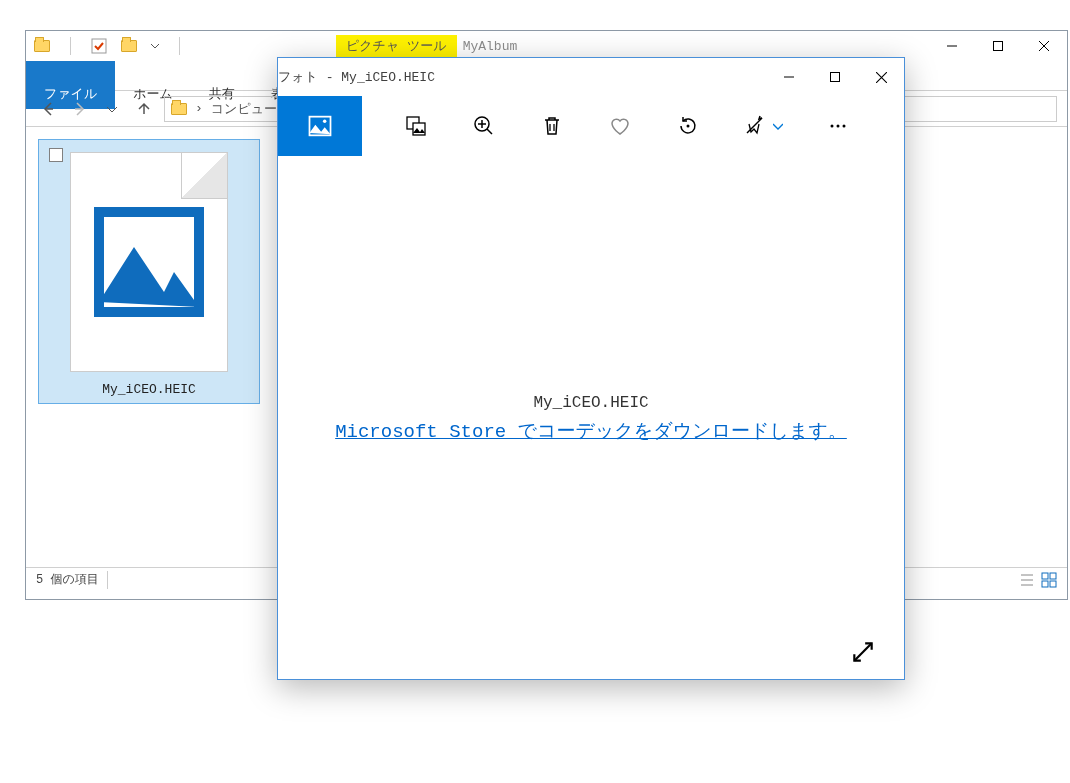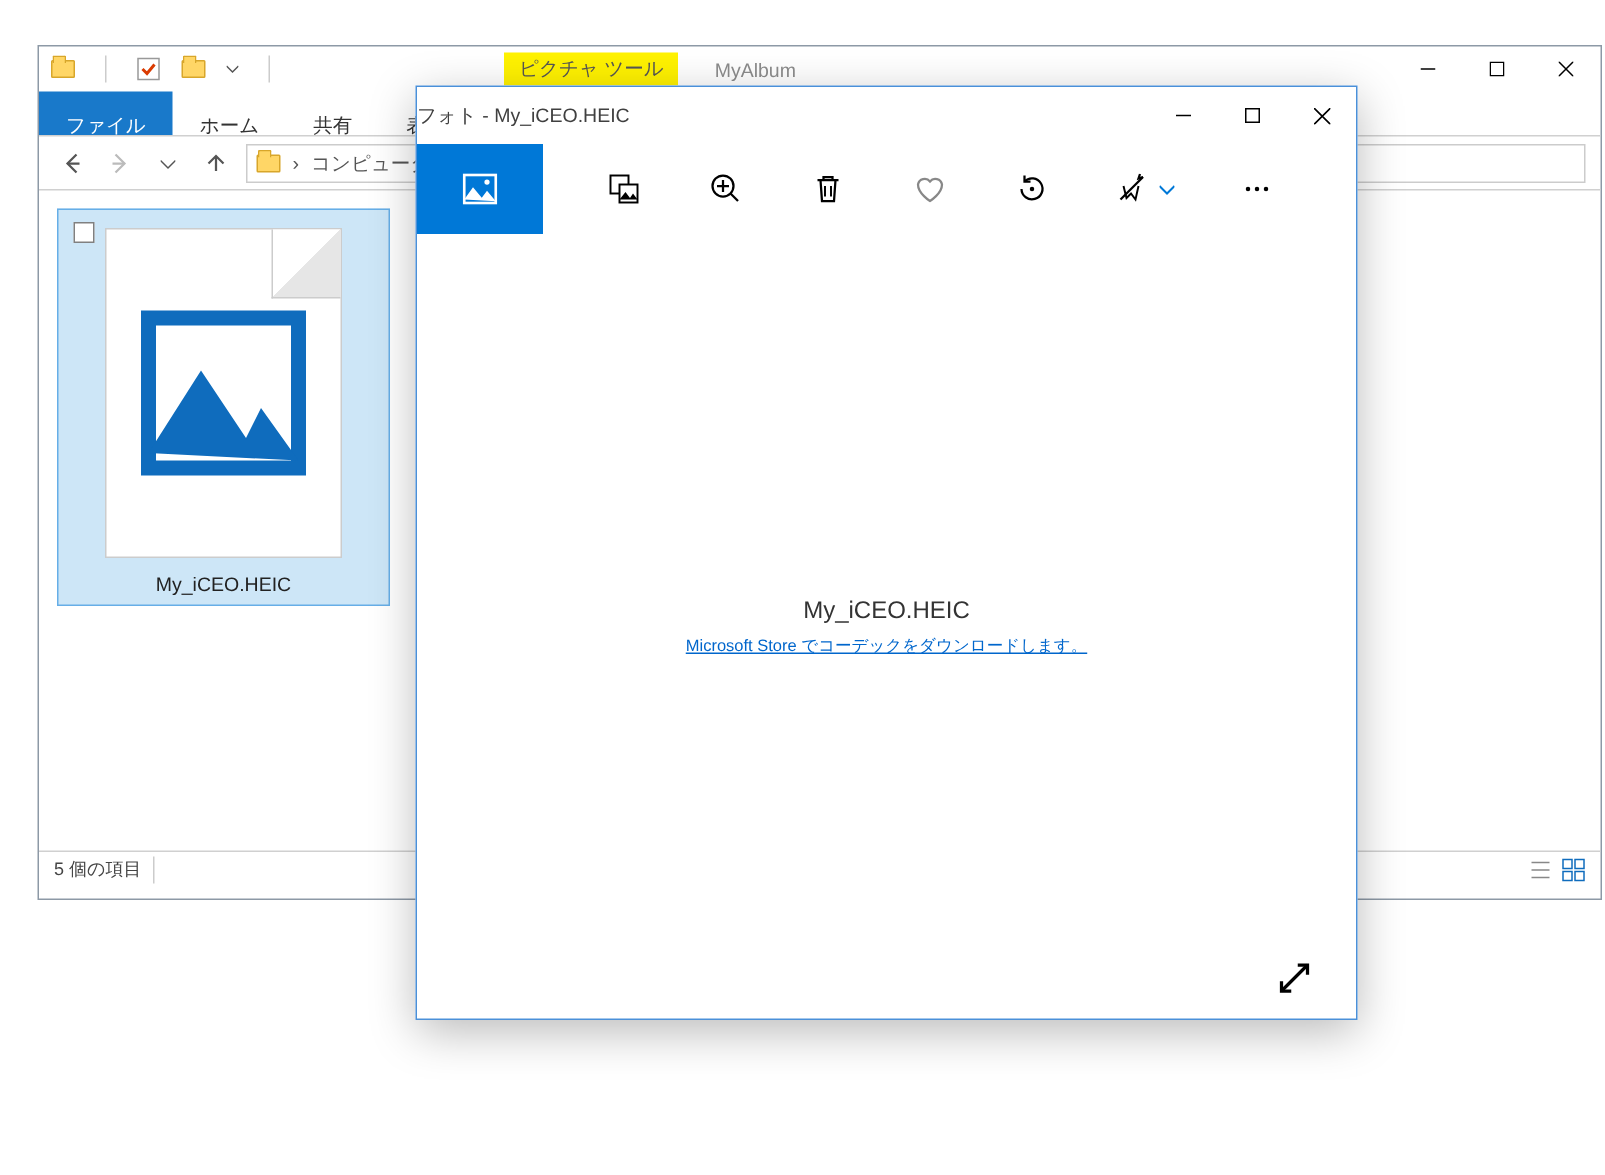--- a/index.html
+++ b/index.html
@@ -1,28 +1,28 @@
 <!DOCTYPE html>
 <html><head>
 <meta charset="utf-8">
 <style>
 html,body{margin:0;padding:0;font-family:"Yu Gothic UI","Segoe UI",sans-serif;font-size:13px;background:#fff;overflow:hidden;width:1070px;height:783px;}
 *{box-sizing:border-box;}
-.stage{position:relative;width:954px;height:783px;}
+.stage{position:relative;width:954px;height:783px;font-family:Liberation Mono, monospace;}
 
 .explorer{position:absolute;left:25px;top:30px;width:1043px;height:570px;border:1px solid #8d99a6;background:#fff;}
 .ex-titlebar{height:30px;display:flex;align-items:center;}
 .ex-qat{display:flex;align-items:center;padding-left:8px;gap:14px;}
 .ex-sep{width:1px;height:18px;background:#ccc;margin:0 6px;}
 .ex-ctx-tab{position:relative;margin-left:150px;background:#fff200;padding:2px 10px;color:#555;}
-.ex-title{margin-left:24px;color:#8c8c8c;}
+.ex-title{margin-left:6px;color:#8c8c8c;}
 .ex-controls{margin-left:auto;display:flex;}
 .ex-ctl{width:46px;height:28px;display:flex;align-items:center;justify-content:center;color:#333;}
 .ex-ribbon{height:30px;border-bottom:1px solid #d0d0d0;display:flex;align-items:stretch;}
-.ex-tab{padding:14px 18px;color:#333;}
+.ex-tab{padding:24px 18px;color:#333;}
 .ex-tab.file{background:#1979ca;color:#fff;}
 .ex-navbar{height:36px;border-bottom:1px solid #d0d0d0;display:flex;align-items:center;gap:8px;padding:0 10px;color:#555;}
 .ex-navbtn{width:24px;height:24px;display:flex;align-items:center;justify-content:center;color:#666;}
 .ex-navbtn.disabled{color:#bbb;}
 .ex-addr{display:flex;align-items:center;border:1px solid #ccc;height:26px;padding:0 6px;gap:8px;flex:0 0 auto;}
 .ex-search{margin-left:auto;border:1px solid #ccc;height:26px;padding:0 8px;display:flex;align-items:center;color:#888;width:210px;}
 .ex-content{position:relative;height:440px;padding:12px;}
 .ex-status{height:24px;border-top:1px solid #d0d0d0;display:flex;align-items:center;padding:0 10px;color:#444;font-size:12px;}
 .ex-status .statusicons{margin-left:auto;display:flex;gap:6px;}
 .file-item{width:222px;border:1px solid #66aee7;background:#cde6f7;display:flex;flex-direction:column;align-items:center;padding:6px;position:relative;}
@@ -233,21 +233,21 @@
       <div class="ph-tool">
         <svg width="20" height="20" viewBox="0 0 20 20">
             <circle cx="4" cy="10" r="1.5"></circle>
             <circle cx="10" cy="10" r="1.5"></circle>
             <circle cx="16" cy="10" r="1.5"></circle>
           </svg>
       </div>
     </div>
     <div class="ph-body">
       <div style="font-size:16px;margin-bottom:4px">My_iCEO.HEIC</div>
-      <a class="ph-link" href="#" style="font-size:11px">Microsoft Store でコーデックをダウンロードします。</a>
+      <a class="ph-link" href="#" style="font-size:19px">Microsoft Store でコーデックをダウンロードします。</a>
       <div class="ph-fullscreen">
         <svg width="26" height="26" viewBox="0 0 24 24">
             <path d="M4 20L20 4" stroke="#000" stroke-width="2"></path>
             <path d="M14 4h6v6M10 20H4v-6" fill="none" stroke="#000" stroke-width="2"></path>
           </svg>
       </div>
     </div>
   </div>
 </div>
 

